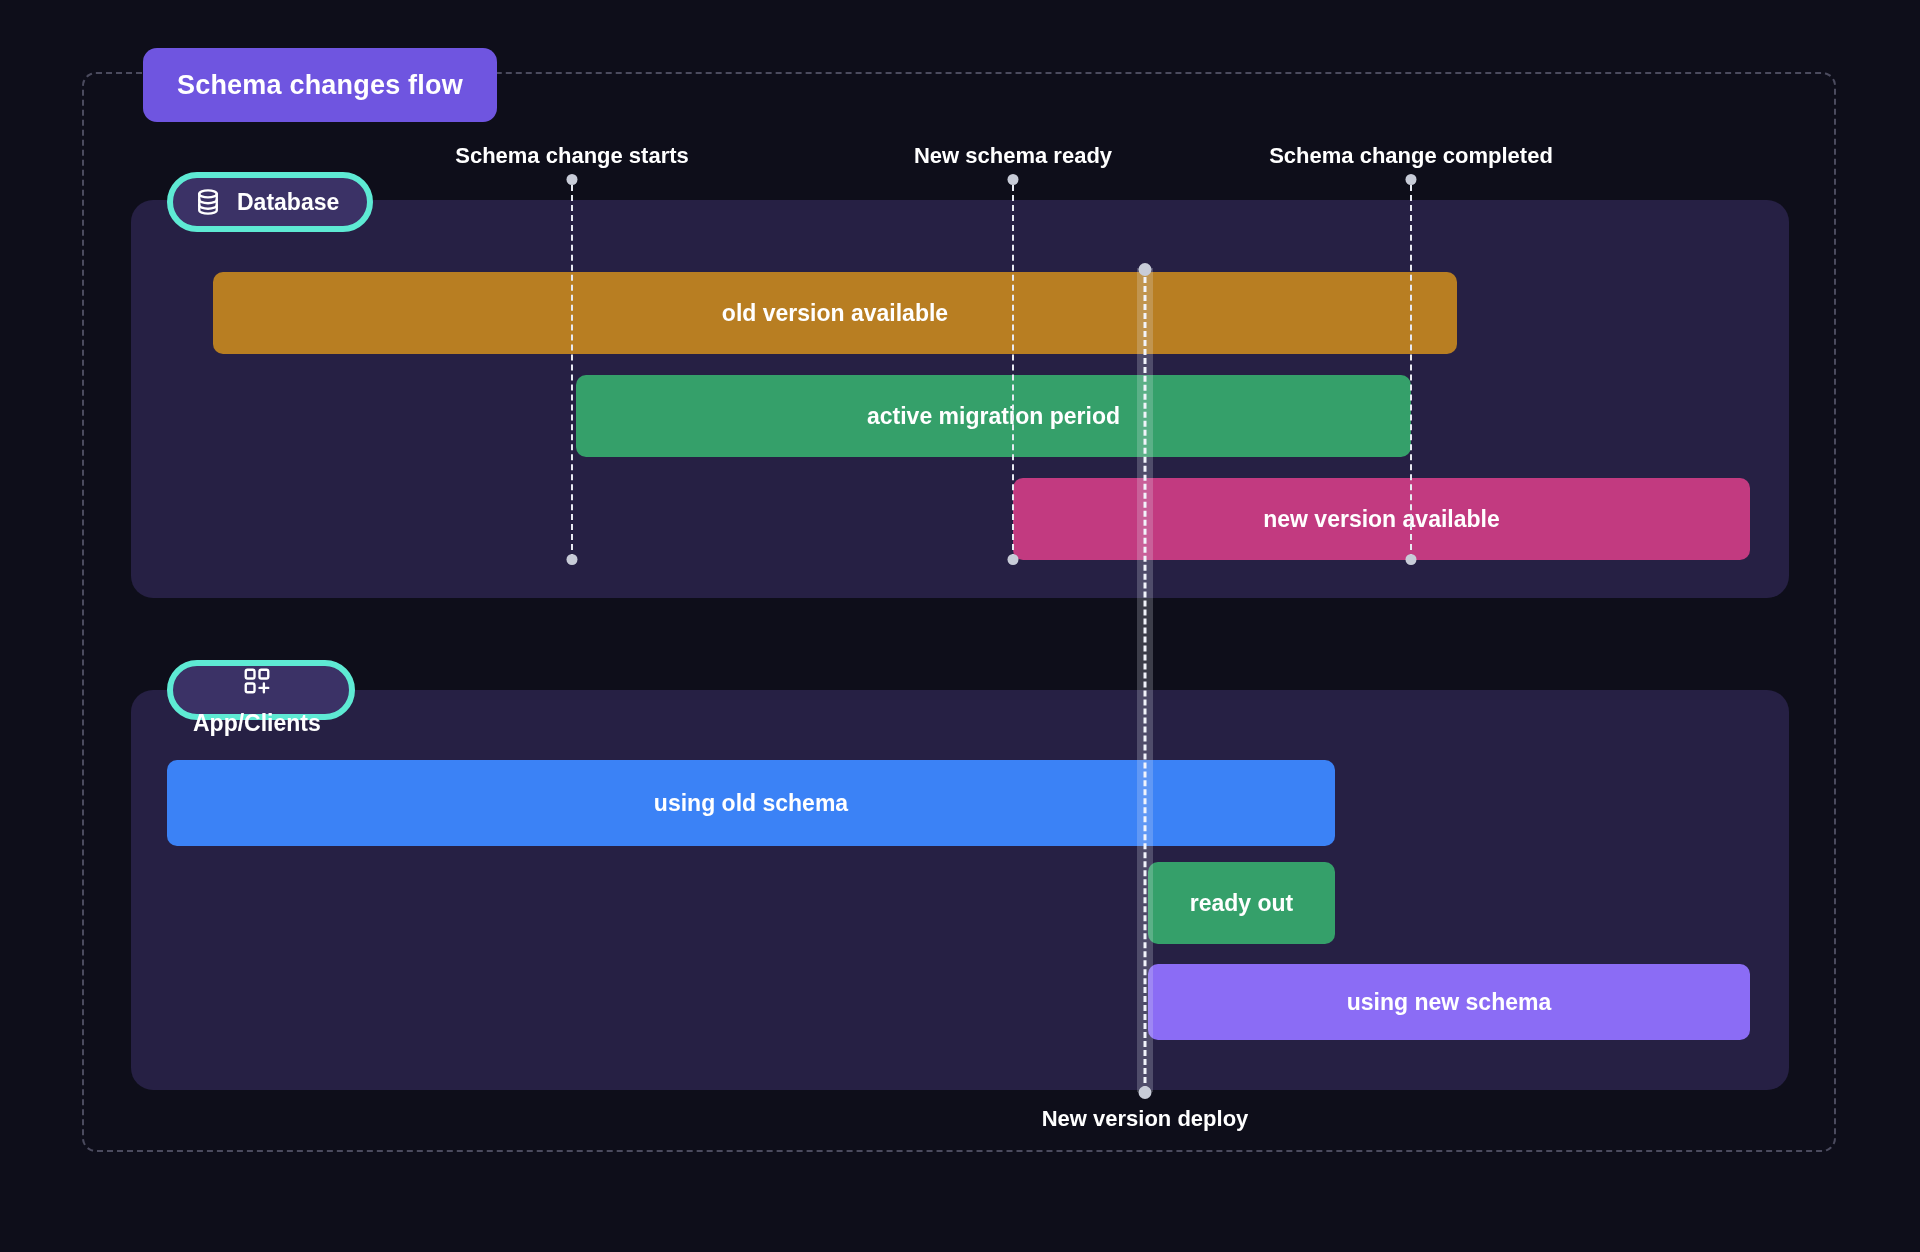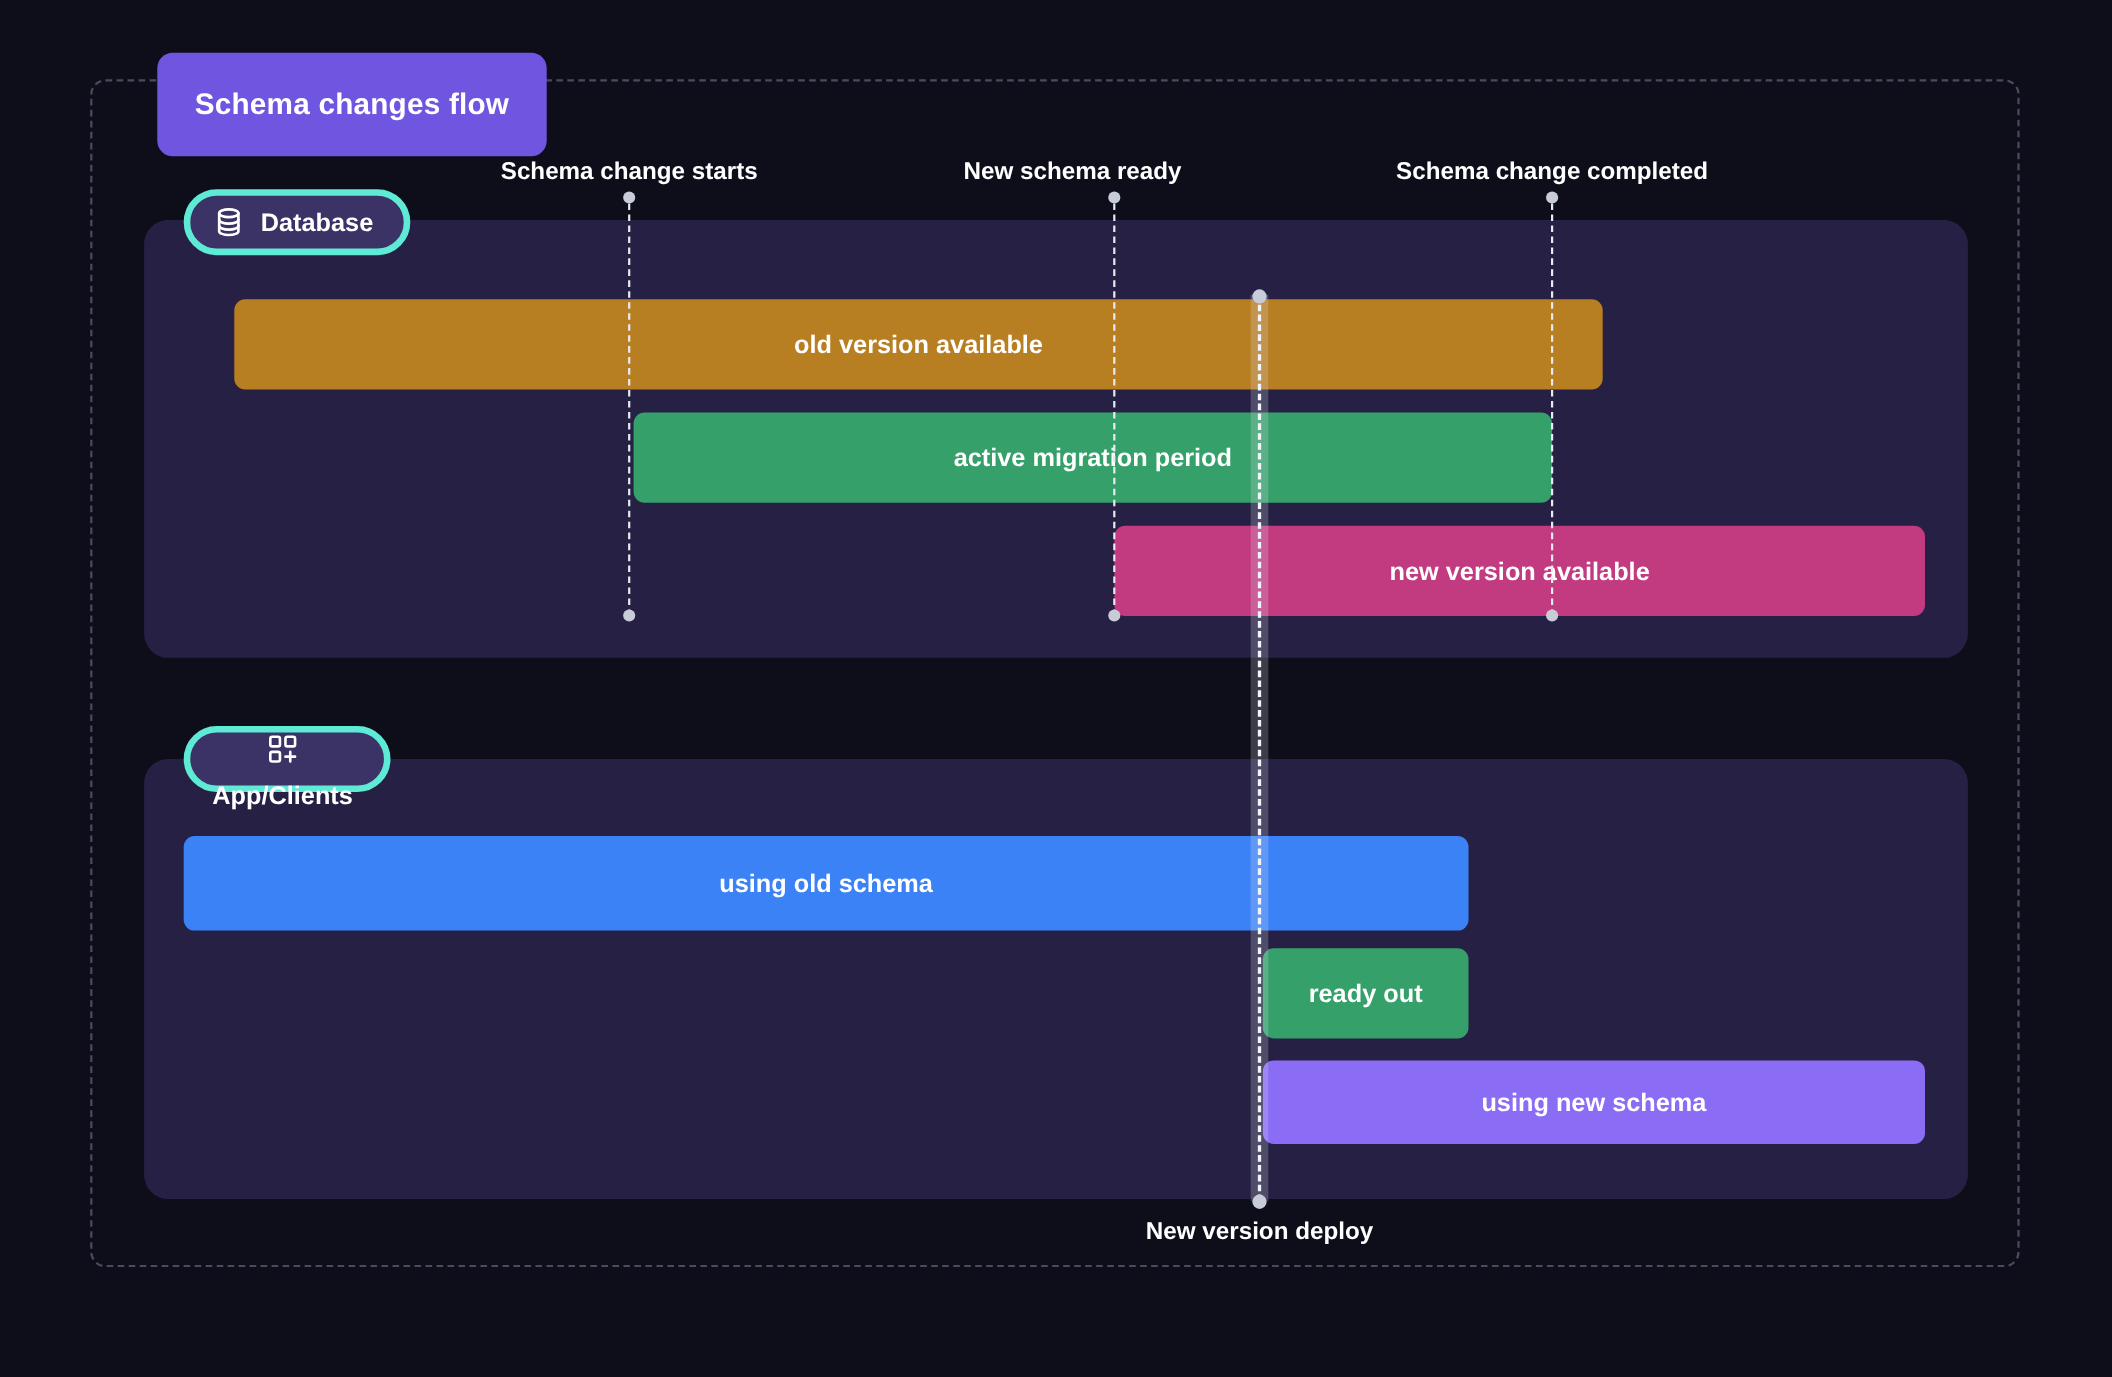--- a/index.html
+++ b/index.html
@@ -27,21 +27,21 @@
     border-radius: 14px;
     box-sizing: border-box;
   }
 
   
   #title-badge {
     position: absolute;
     left: 143px;
     top: 48px;
     height: 66px;
-    padding: 14px 34px;
+    padding: 4px 34px;
     display: flex;
     align-items: center;
     background: #6f55e0;
     border-radius: 14px;
     font-size: 27px;
     font-weight: bold;
     letter-spacing: .2px;
     color: #ffffff;
     z-index: 6;
   }
@@ -168,21 +168,21 @@
     </svg>
   </span>
   <span>App/Clients</span>
 </div>
 
 <div class="marker-label" style="left:572px; top:143px;">Schema change starts</div>
 <div class="marker-dot" style="left:572px; top:174px;"></div>
 <div class="marker-line" style="left:572px; top:185px; height:375px;"></div>
 <div class="marker-dot" style="left:572px; top:554px;"></div>
 
-<div class="marker-label" style="left:975px; top:143px;">New schema ready</div>
+<div class="marker-label" style="left:1013px; top:143px;">New schema ready</div>
 <div class="marker-dot" style="left:1013px; top:174px;"></div>
 <div class="marker-line" style="left:1013px; top:185px; height:375px;"></div>
 <div class="marker-dot" style="left:1013px; top:554px;"></div>
 
 <div class="marker-label" style="left:1411px; top:143px;">Schema change completed</div>
 <div class="marker-dot" style="left:1411px; top:174px;"></div>
 <div class="marker-line" style="left:1411px; top:185px; height:375px;"></div>
 <div class="marker-dot" style="left:1411px; top:554px;"></div>
 
 <div id="deploy-band" style="left:1145px; top:268px; height:824px;"></div>

